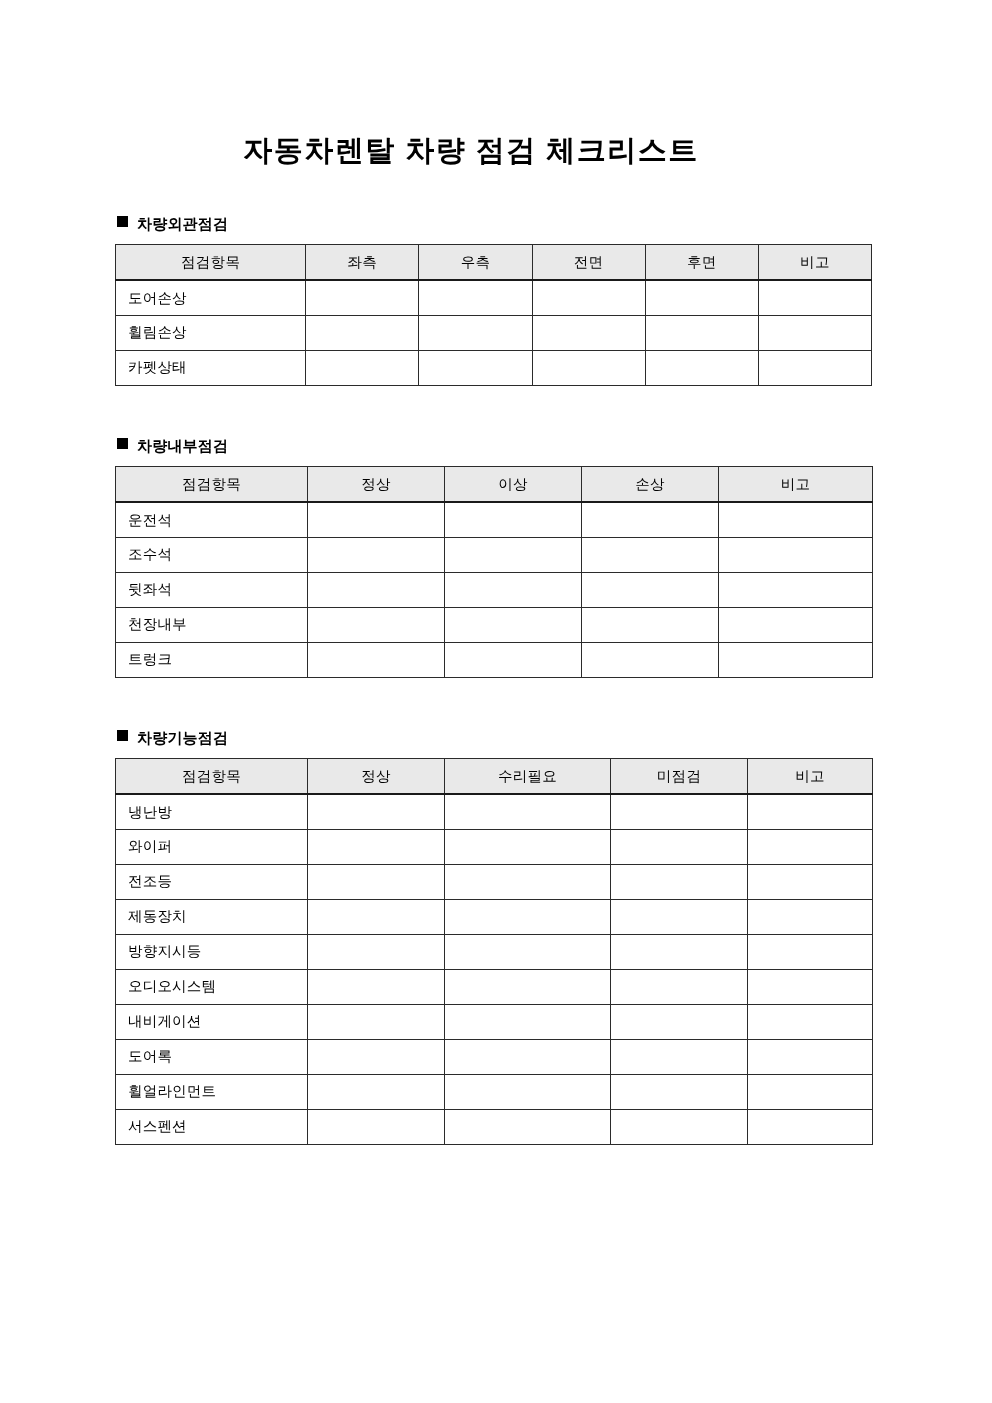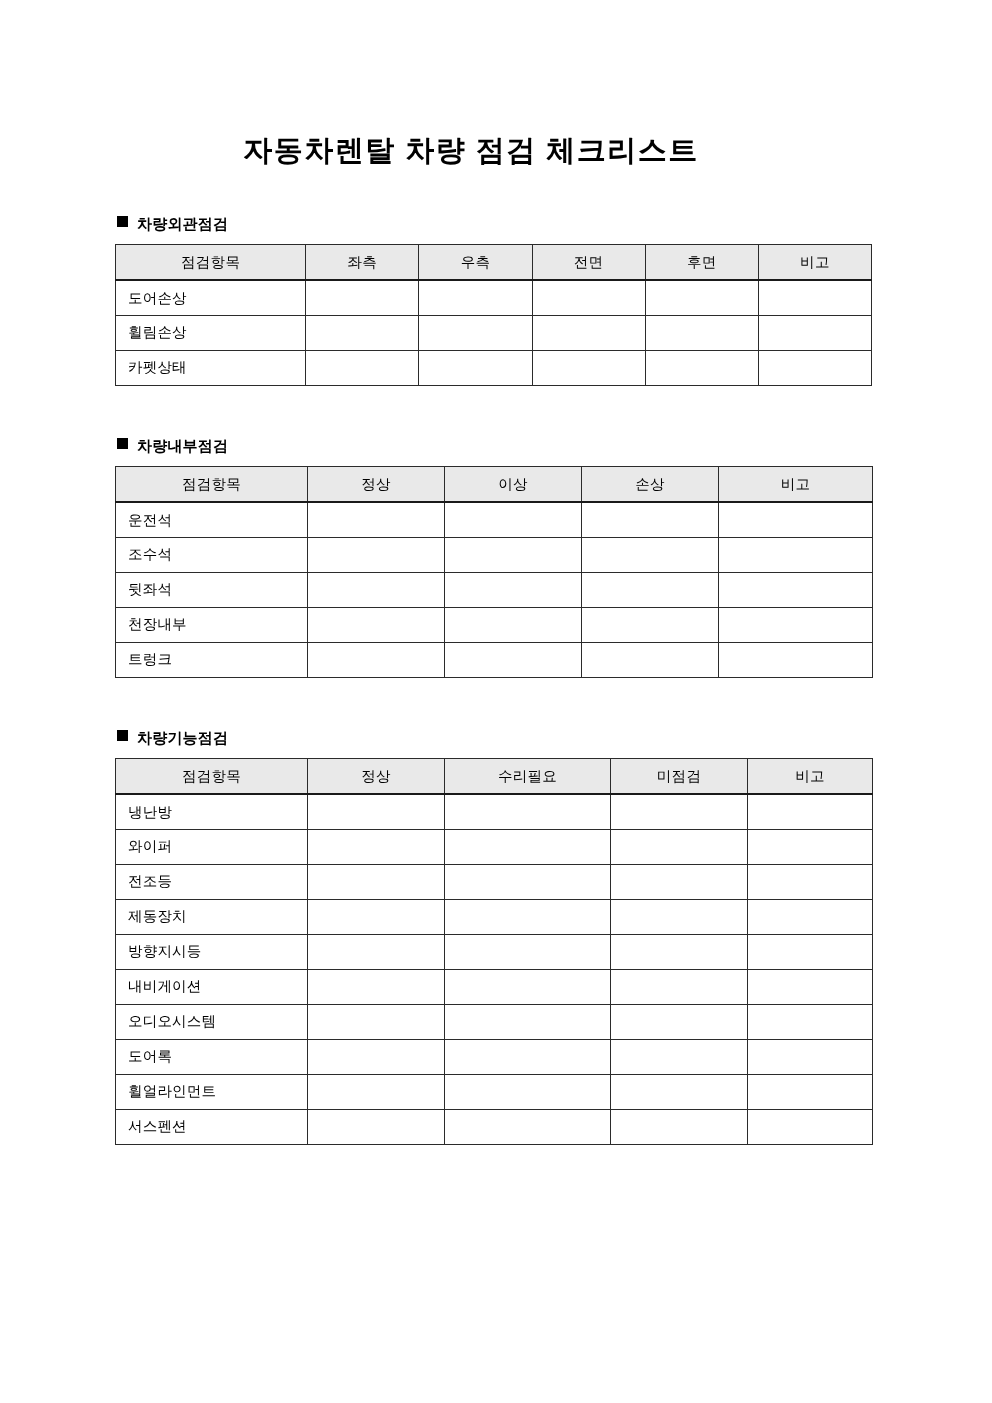--- a/index.html
+++ b/index.html
@@ -291,28 +291,28 @@
           <td class="blank-cell"></td>
         </tr>
         <tr>
           <td class="item-cell">방향지시등</td>
           <td class="blank-cell"></td>
           <td class="blank-cell"></td>
           <td class="blank-cell"></td>
           <td class="blank-cell"></td>
         </tr>
         <tr>
+          <td class="item-cell">오디오시스템</td>
+          <td class="blank-cell"></td>
+          <td class="blank-cell"></td>
+          <td class="blank-cell"></td>
+          <td class="blank-cell"></td>
+        </tr>
+        <tr>
           <td class="item-cell">내비게이션</td>
-          <td class="blank-cell"></td>
-          <td class="blank-cell"></td>
-          <td class="blank-cell"></td>
-          <td class="blank-cell"></td>
-        </tr>
-        <tr>
-          <td class="item-cell">오디오시스템</td>
           <td class="blank-cell"></td>
           <td class="blank-cell"></td>
           <td class="blank-cell"></td>
           <td class="blank-cell"></td>
         </tr>
         <tr>
           <td class="item-cell">도어록</td>
           <td class="blank-cell"></td>
           <td class="blank-cell"></td>
           <td class="blank-cell"></td>

